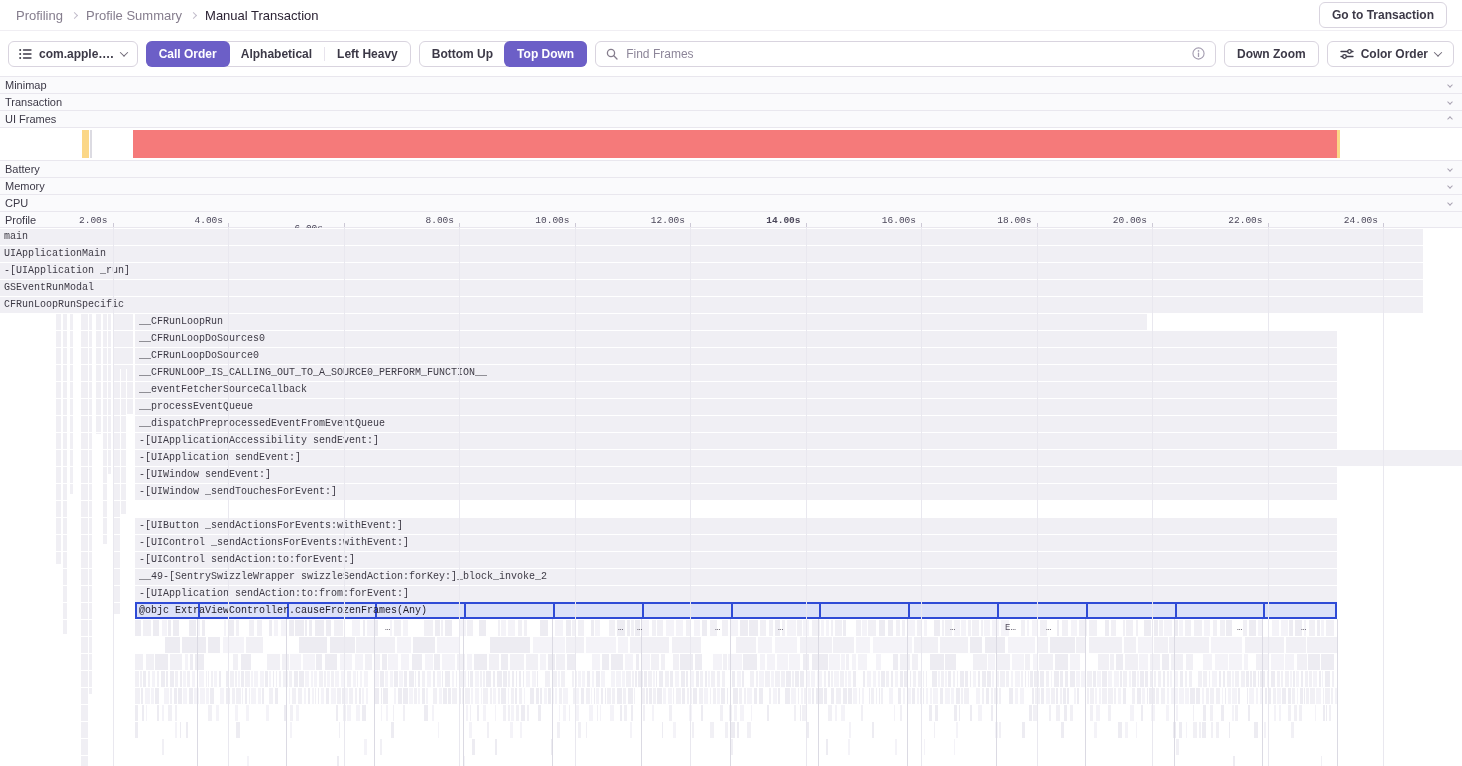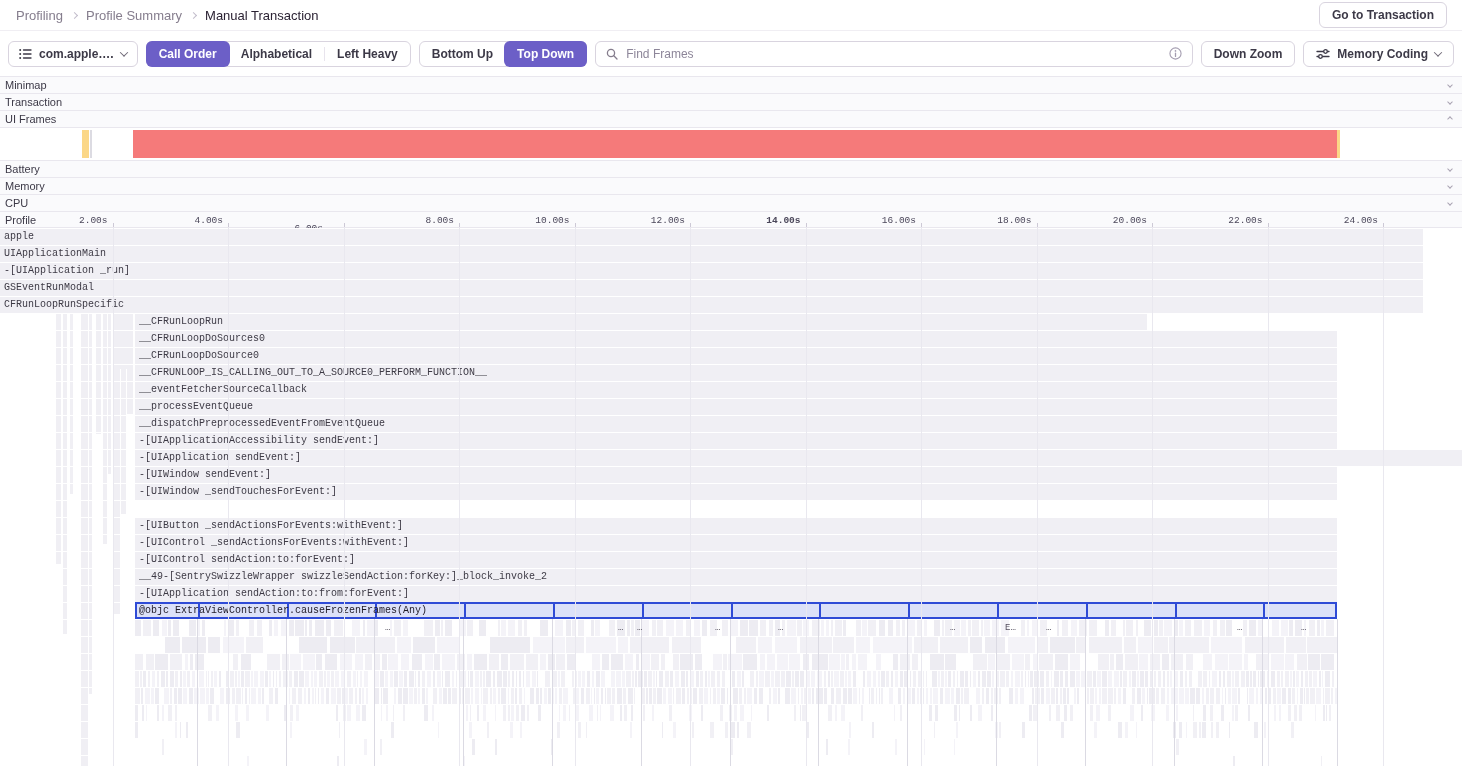--- a/index.html
+++ b/index.html
@@ -127,21 +127,21 @@
 
   <button class="btn" style="gap:7px;">
     <svg width="14" height="12" viewBox="0 0 14 12">
       <g stroke="#3c3947" stroke-width="1.3" stroke-linecap="round" fill="#fff">
         <line x1="1" y1="3.5" x2="13" y2="3.5"></line>
           <circle cx="9.5" cy="3.5" r="1.8"></circle>
         <line x1="1" y1="8.5" x2="13" y2="8.5"></line>
           <circle cx="4.5" cy="8.5" r="1.8"></circle>
       </g>
     </svg>
-    <span>Memory Coding</span>
+    <span>Color Order</span>
     <span class="chev-dn"></span>
   </button>
 </div>
 
 <div class="section-row">
   <span>Minimap</span>
   <span class="schev down"></span>
 </div>
 <div class="section-row">
   <span>Transaction</span>
@@ -203,21 +203,21 @@
     <div class="sidestack" style="left: 70px; top: 86px; width: 3px; height: 180px;"></div>
     <div class="sidestack" style="left: 81px; top: 86px; width: 7px; height: 452px;"></div>
     <div class="sidestack" style="left: 89px; top: 86px; width: 3px; height: 380px;"></div>
     <div class="sidestack" style="left: 96px; top: 86px; width: 5px; height: 120px;"></div>
     <div class="sidestack" style="left: 103px; top: 86px; width: 4px; height: 230px;"></div>
     <div class="sidestack" style="left: 108px; top: 86px; width: 3px; height: 160px;"></div>
     <div class="sidestack" style="left: 113px; top: 86px; width: 16px; height: 55px;"></div>
     <div class="sidestack" style="left: 114px; top: 86px; width: 6px; height: 300px;"></div>
     <div class="sidestack" style="left: 121px; top: 86px; width: 5px; height: 200px;"></div>
     <div class="sidestack" style="left: 127px; top: 86px; width: 6px; height: 100px;"></div>
-    <div class="frow" style="left: 0px; top: 1px; width: 1423px;"><span class="lbl">apple</span></div>
+    <div class="frow" style="left: 0px; top: 1px; width: 1423px;"><span class="lbl">main</span></div>
     <div class="frow" style="left: 0px; top: 18px; width: 1423px;"><span class="lbl">UIApplicationMain</span></div>
     <div class="frow" style="left: 0px; top: 35px; width: 1423px;"><span class="lbl">-[UIApplication _run]</span></div>
     <div class="frow" style="left: 0px; top: 52px; width: 1423px;"><span class="lbl">GSEventRunModal</span></div>
     <div class="frow" style="left: 0px; top: 69px; width: 1423px;"><span class="lbl">CFRunLoopRunSpecific</span></div>
     <div class="frow" style="left: 135px; top: 86px; width: 1012px;"><span class="lbl">__CFRunLoopRun</span></div>
     <div class="frow" style="left: 135px; top: 103px; width: 1202px;"><span class="lbl">__CFRunLoopDoSources0</span></div>
     <div class="frow" style="left: 135px; top: 120px; width: 1202px;"><span class="lbl">__CFRunLoopDoSource0</span></div>
     <div class="frow" style="left: 135px; top: 137px; width: 1202px;"><span class="lbl">__CFRUNLOOP_IS_CALLING_OUT_TO_A_SOURCE0_PERFORM_FUNCTION__</span></div>
     <div class="frow" style="left: 135px; top: 154px; width: 1202px;"><span class="lbl">__eventFetcherSourceCallback</span></div>
     <div class="frow" style="left: 135px; top: 188px; width: 1202px;"><span class="lbl">__dispatchPreprocessedEventFromEventQueue</span></div>

